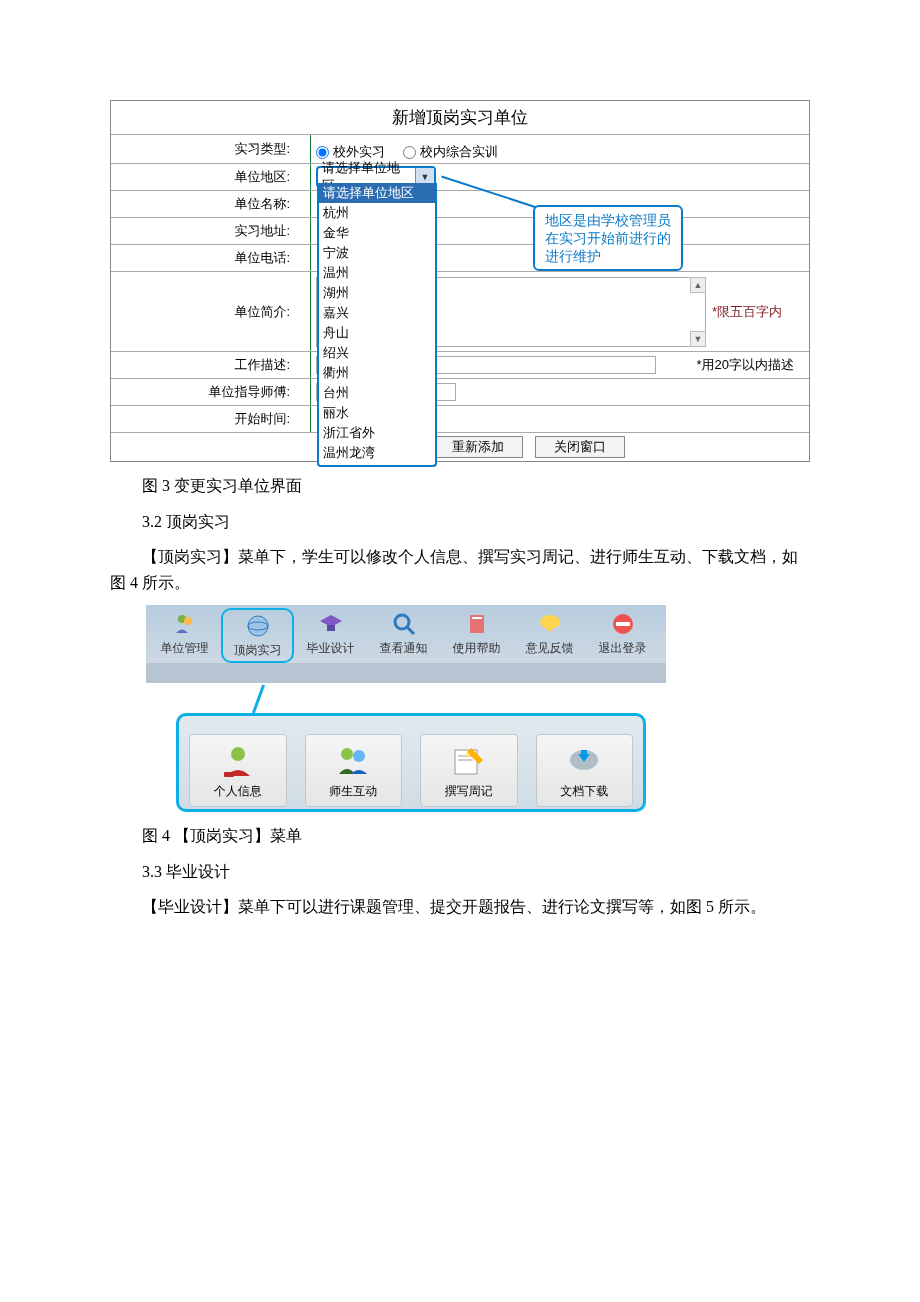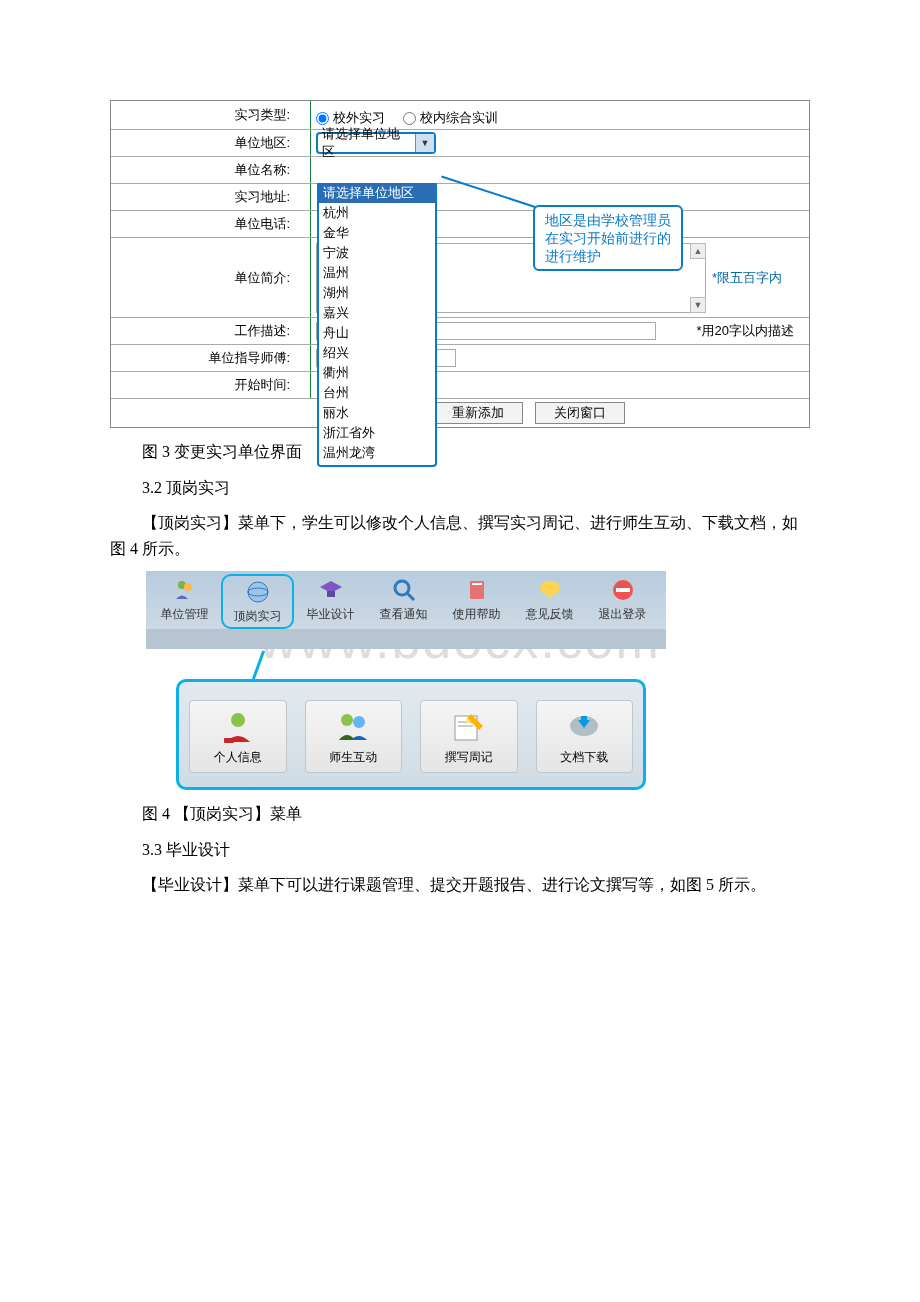--- a/index.html
+++ b/index.html
@@ -144,21 +144,21 @@
     height: 18px;
     background: #fff;
   }
   .short-input {
     border: 1px solid #aaa;
     width: 140px;
     height: 18px;
     background: #fff;
   }
   .form-note-red {
-    color: #0369a1;
+    color: #7f1d1d;
     margin-left: 6px;
     font-size: 13px;
   }
   .form-note-black {
     margin-left: auto;
     color: #000;
     font-size: 13px;
     padding-right: 10px;
     text-align: right;
   }
@@ -233,21 +233,21 @@
     display: flex;
     align-items: center;
     justify-content: center;
   }
   .submenu-panel {
     background: linear-gradient(#e2eaef, #d0dce5);
     border: 3px solid #0cb0e6;
     border-radius: 10px;
     width: 470px;
     margin: 30px 0 0 30px;
-    padding: 18px 10px 14px 10px;
+    padding: 18px 10px 2px 10px;
     display: flex;
     gap: 18px;
     position: relative;
   }
   .submenu-item {
     width: 100px;
     background: linear-gradient(#f5f5f5, #e5e5e5);
     border: 1px solid #c0c8cf;
     border-radius: 4px;
     text-align: center;
@@ -277,20 +277,21 @@
     margin-top: -4px;
   }
   svg { display: block; }
 </style>
 </head>
 <body>
 
 <div class="watermark">www.bdocx.com</div>
 
 <div class="form-container">
+  <div class="form-title">新增顶岗实习单位</div>
 
   <div class="form-row">
     <div class="form-label">实习类型:</div>
     <div class="form-field radio-group">
       <label>
         <input type="radio" checked="" style="">
         <span>校外实习</span>
       </label>
       <label>
         <input type="radio" style="">

